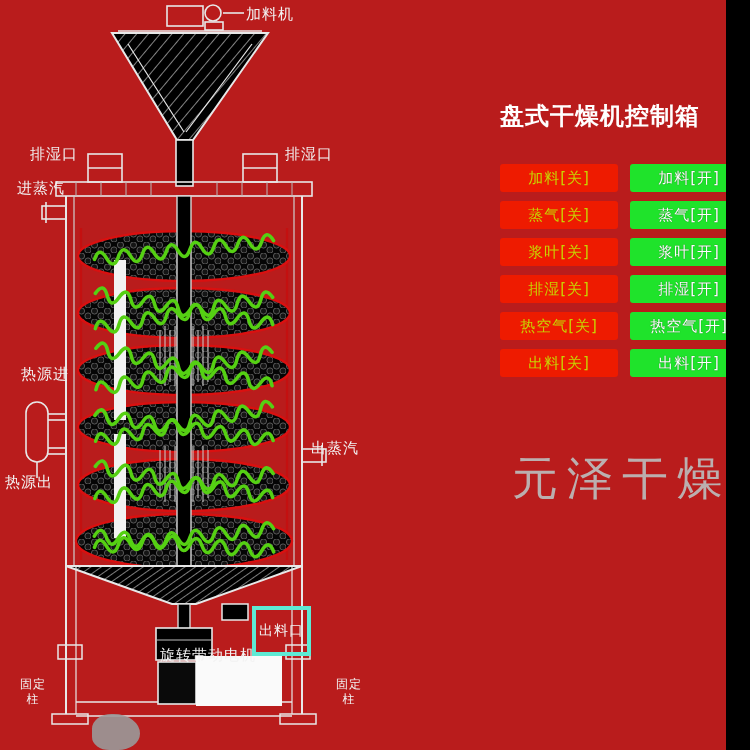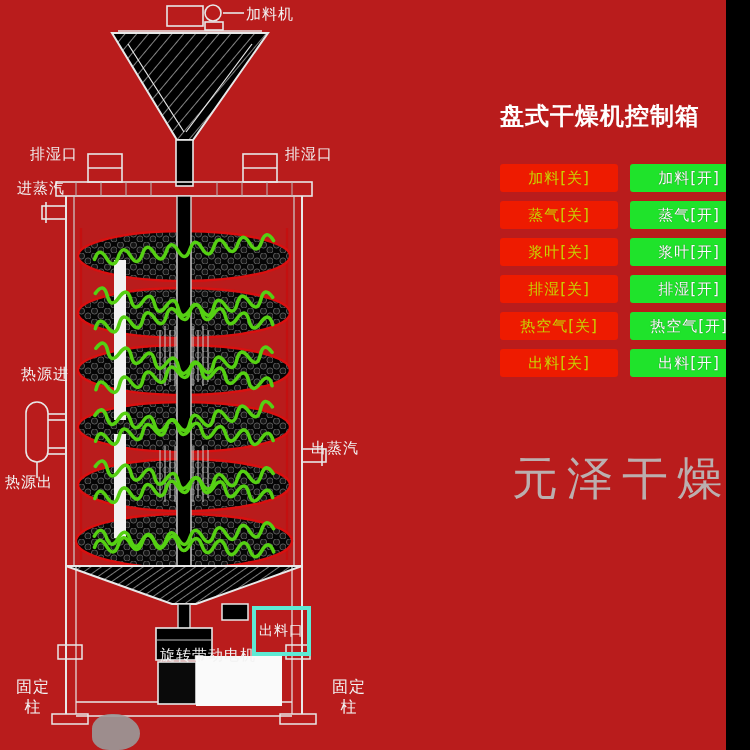--- a/index.html
+++ b/index.html
@@ -8,21 +8,21 @@
     position:relative; width:726px; height:750px; background:#b91c1c;
     overflow:hidden; font-family:"DejaVu Sans","Liberation Sans",sans-serif;
   }
   .machine { position:absolute; left:0; top:0; }
   .lbl {
     position:absolute; color:#f2f2f2; font-size:15px; white-space:nowrap;
     letter-spacing:1px;
   }
   .lbl.boxed { border:4px solid #5eead4; padding:12px 3px; font-size:14px; }
   .lbl.twoline {
-    white-space:normal; width:38px; text-align:center; line-height:1.25; font-size:16px;
+    white-space:normal; width:38px; text-align:center; line-height:1.25; font-size:12px;
   }
   .panel { position:absolute; left:500px; top:100px; width:250px; }
   .panel-title {
     color:#ffffff; font-size:24px; font-weight:bold; letter-spacing:1px;
     white-space:nowrap;
   }
   .btn-grid { display:flex; gap:12px; margin-top:32px; }
   .col { display:flex; flex-direction:column; gap:9px; }
   .btn {
     width:118px; height:28px; display:flex; align-items:center; justify-content:center;

